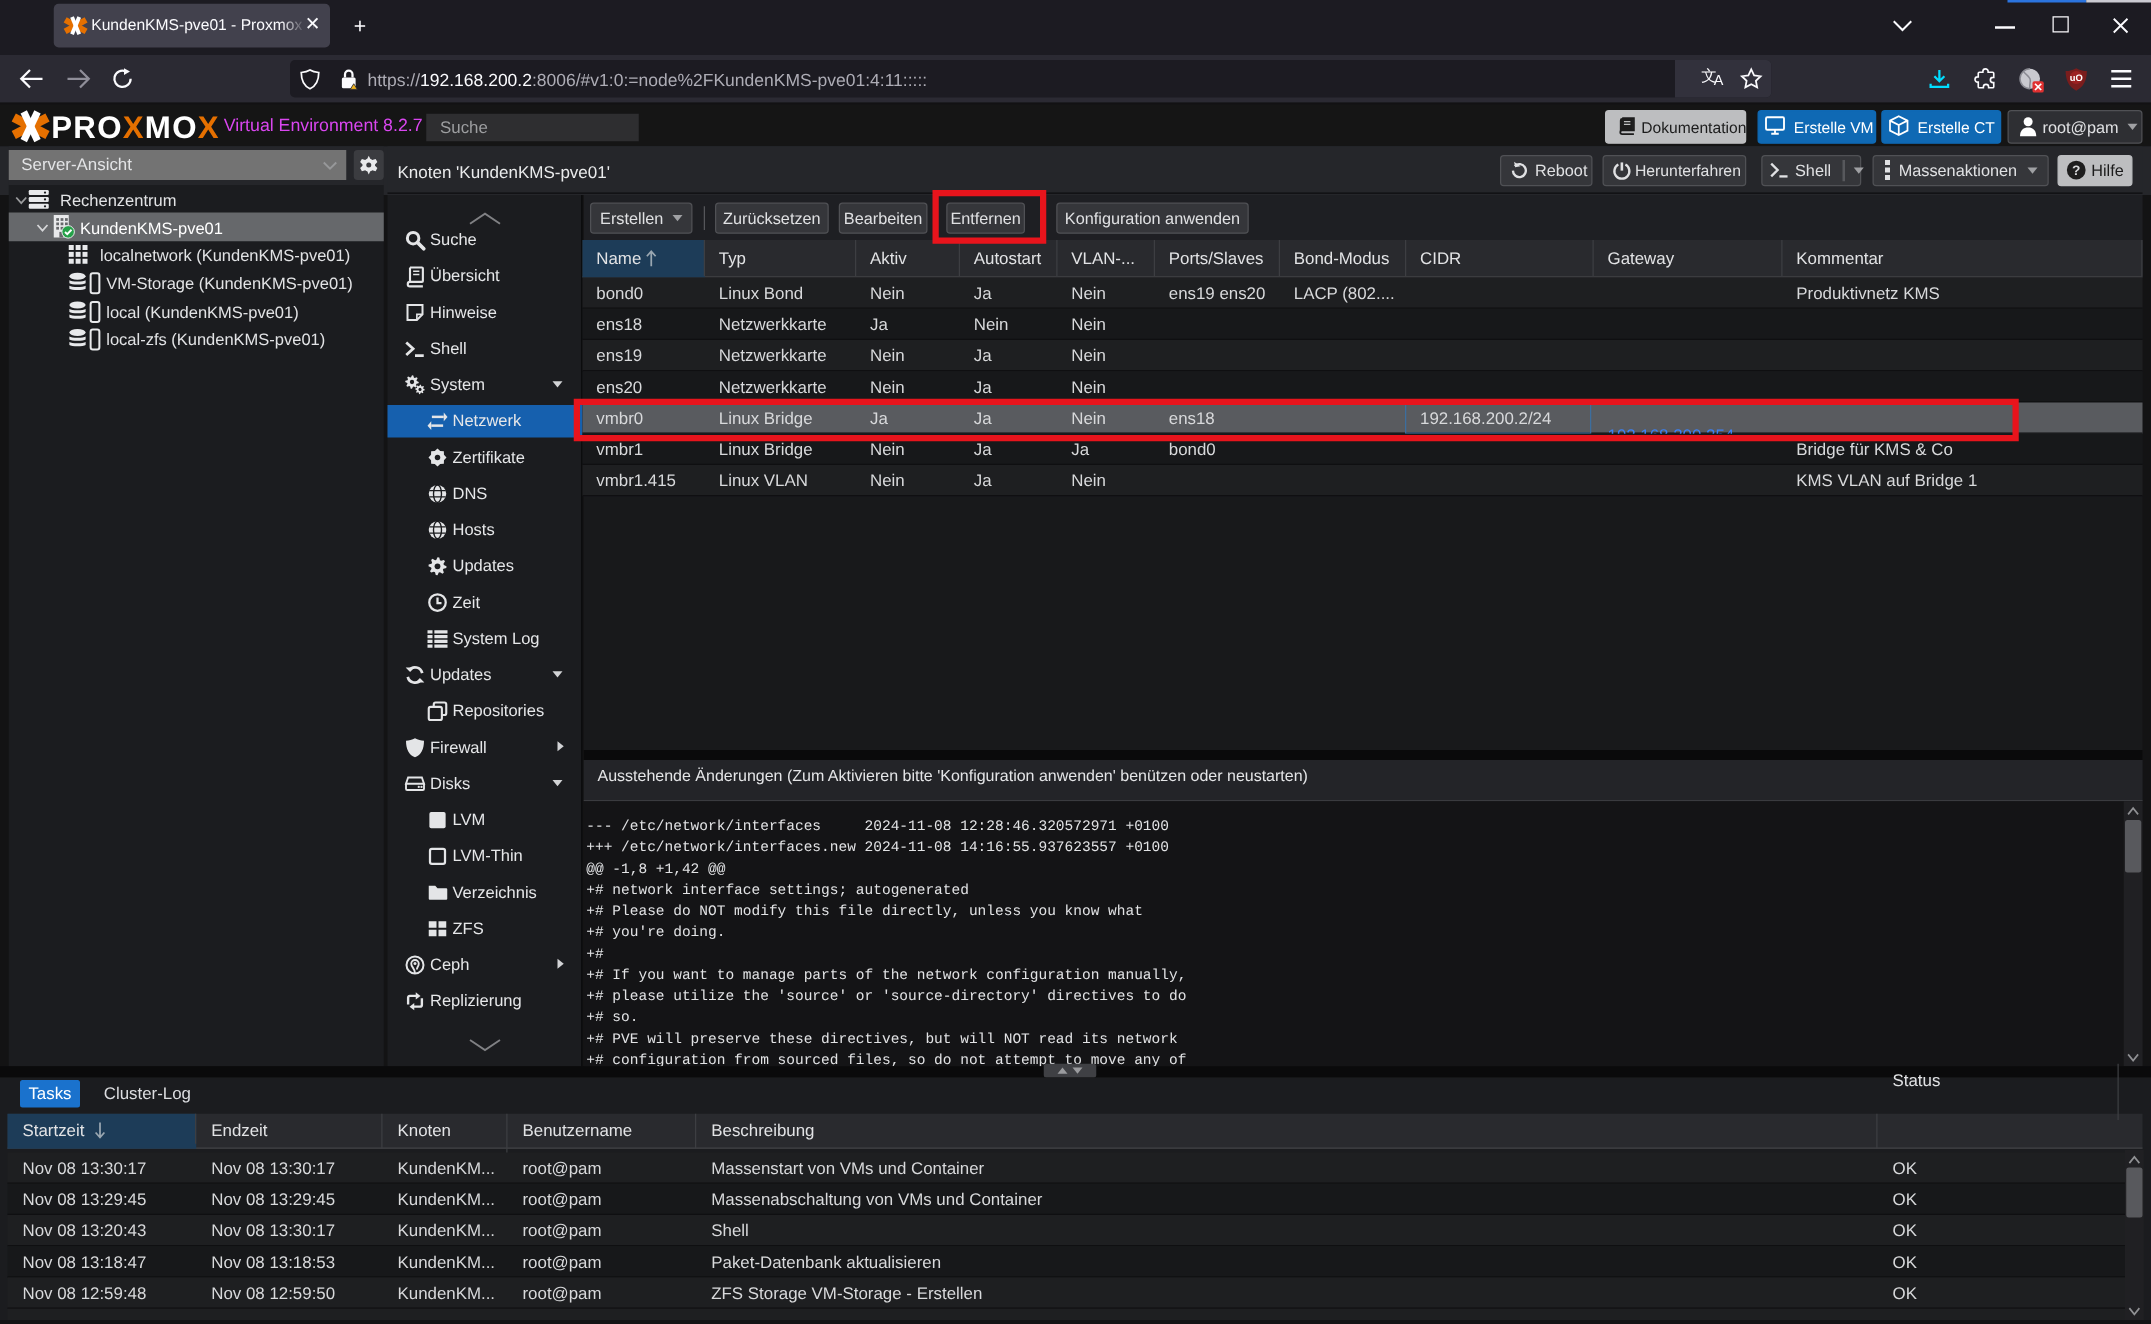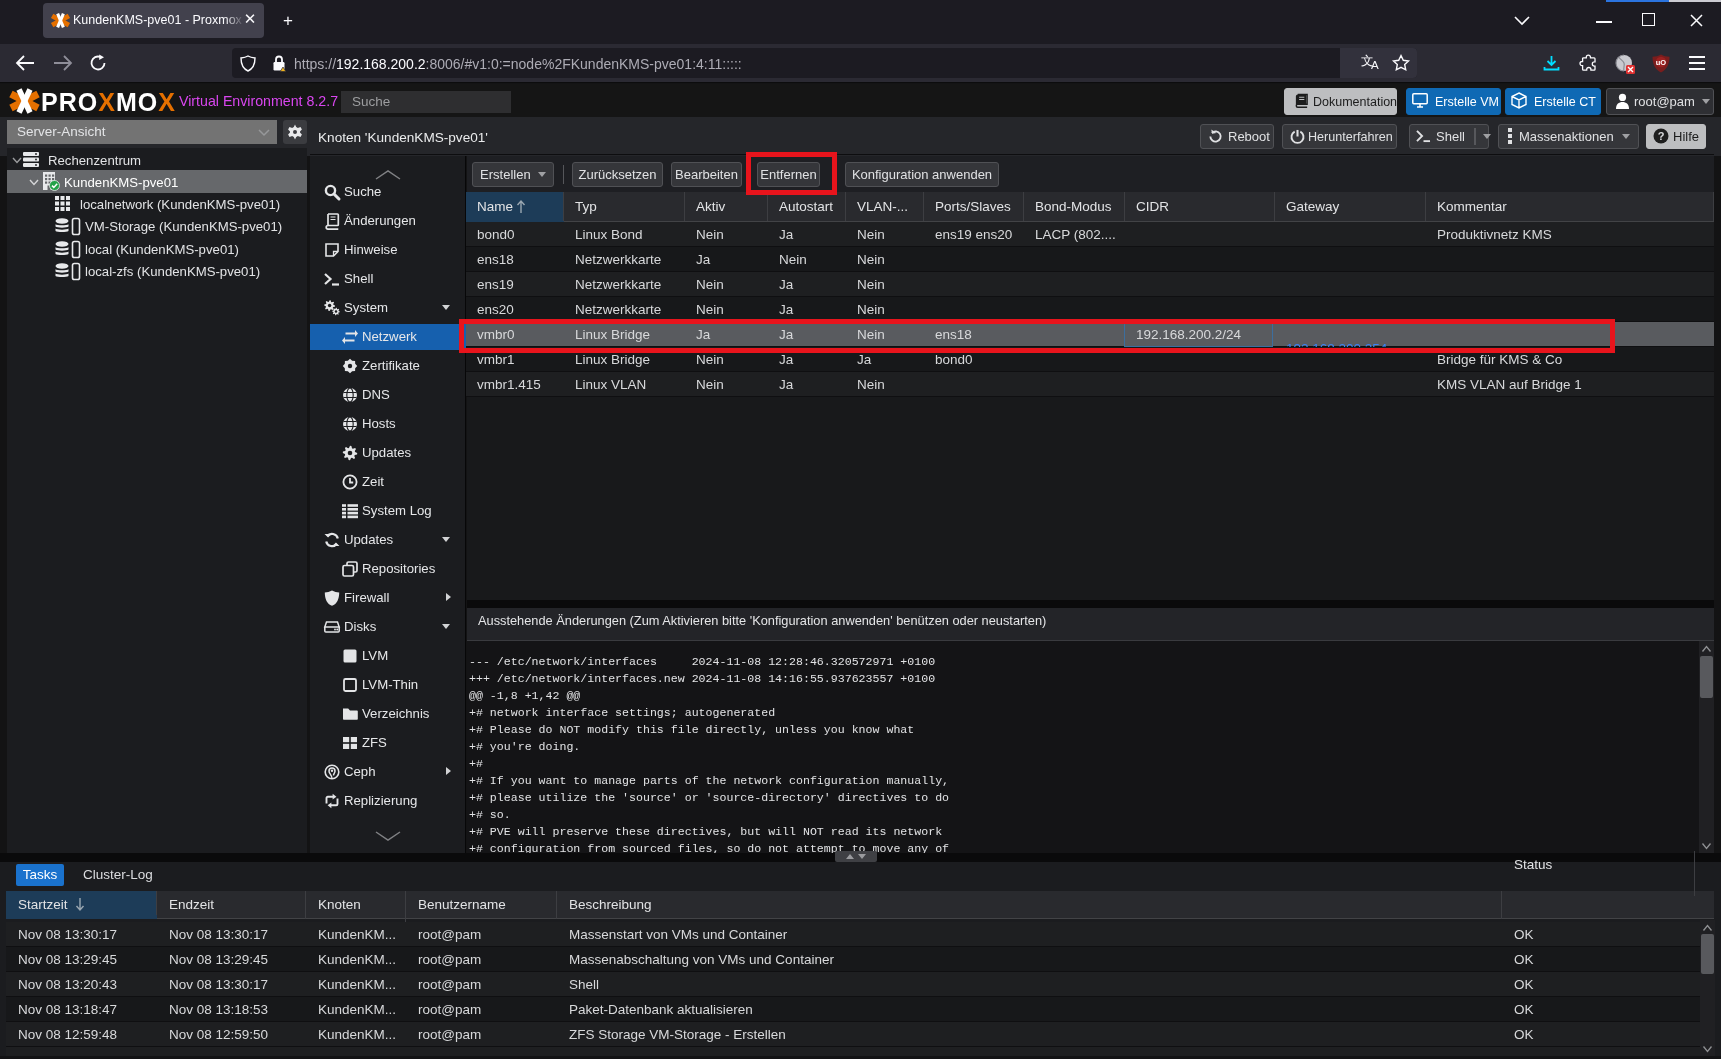--- a/index.html
+++ b/index.html
@@ -242,21 +242,21 @@
     <svg style="left:324px;top:184px" width="16" height="16" viewBox="0 0 16 16">
       <circle cx="6.5" cy="6.5" r="4.6" stroke="#e4e5e7" stroke-width="2.4" fill="none"></circle>
       <path d="M10 10 L15 15" stroke="#e4e5e7" stroke-width="3" stroke-linecap="round"></path>
     </svg>
     <div class="a" style="left:344px;top:178px;height:28px;line-height:28px;font-size:13.2px;color:#e6e7e9">Suche</div>
     <svg style="left:324px;top:213px" width="16" height="16" viewBox="0 0 16 16">
       <path d="M4 1 H13.5 a0.8 0.8 0 0 1 0.8 0.8 V11.7 a0.8 0.8 0 0 1 -0.8 0.8 H4 a1.8 1.8 0 0 0 0 3.6 H14.3" stroke="#e4e5e7" stroke-width="1.7" fill="none"></path>
       <path d="M4 1 V12.5" stroke="#e4e5e7" stroke-width="1.7"></path>
       <path d="M6.5 4 H11.5 M6.5 6.5 H11.5" stroke="#e4e5e7" stroke-width="1.2"></path>
     </svg>
-    <div class="a" style="left:344px;top:207px;height:28px;line-height:28px;font-size:13.2px;color:#e6e7e9">Änderungen</div>
+    <div class="a" style="left:344px;top:207px;height:28px;line-height:28px;font-size:13.2px;color:#e6e7e9">Übersicht</div>
     <svg style="left:324px;top:242px" width="16" height="16" viewBox="0 0 16 16">
       <path d="M2 2 H14 V9.5 L9.5 14 H2 Z" stroke="#e4e5e7" stroke-width="1.6" fill="none"></path>
       <path d="M9.5 14 V9.5 H14" stroke="#e4e5e7" stroke-width="1.3" fill="none"></path>
     </svg>
     <div class="a" style="left:344px;top:236px;height:28px;line-height:28px;font-size:13.2px;color:#e6e7e9">Hinweise</div>
     <svg style="left:324px;top:271px" width="16" height="16" viewBox="0 0 16 16">
       <path d="M1 3 L6.5 8 L1 13" stroke="#e4e5e7" stroke-width="2.2" fill="none"></path>
       <path d="M8 13.5 H15" stroke="#e4e5e7" stroke-width="2.2"></path>
     </svg>
     <div class="a" style="left:344px;top:265px;height:28px;line-height:28px;font-size:13.2px;color:#e6e7e9">Shell</div>

